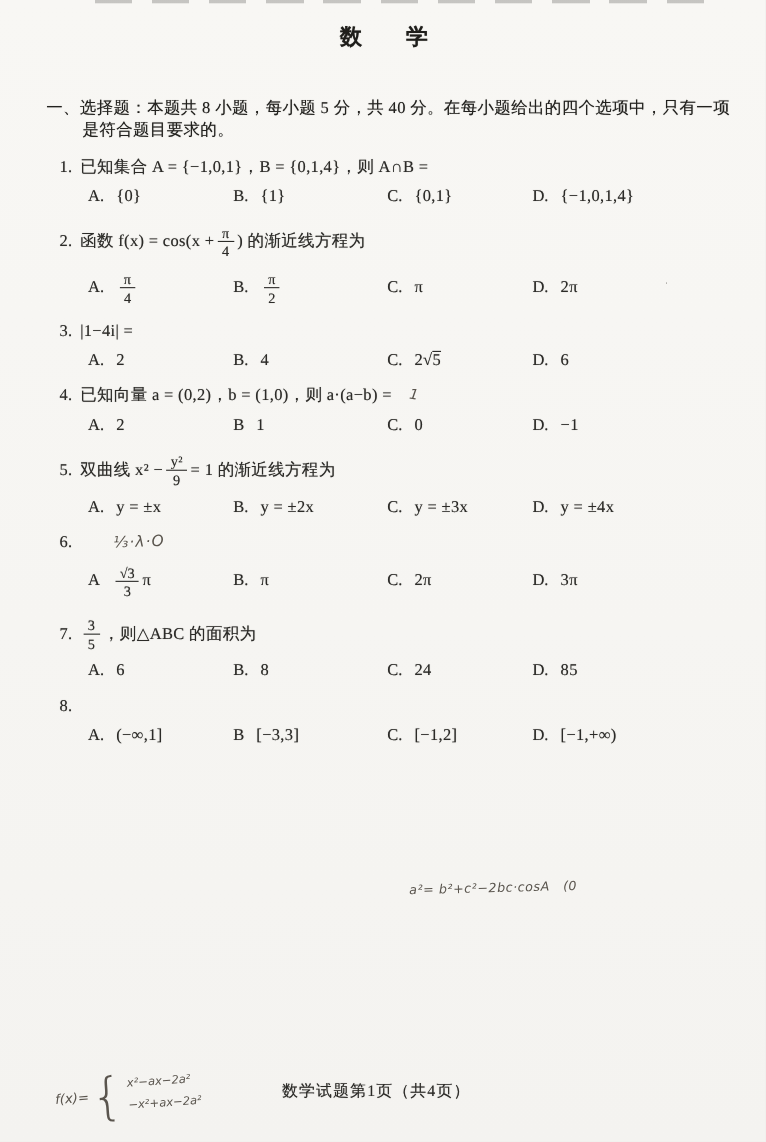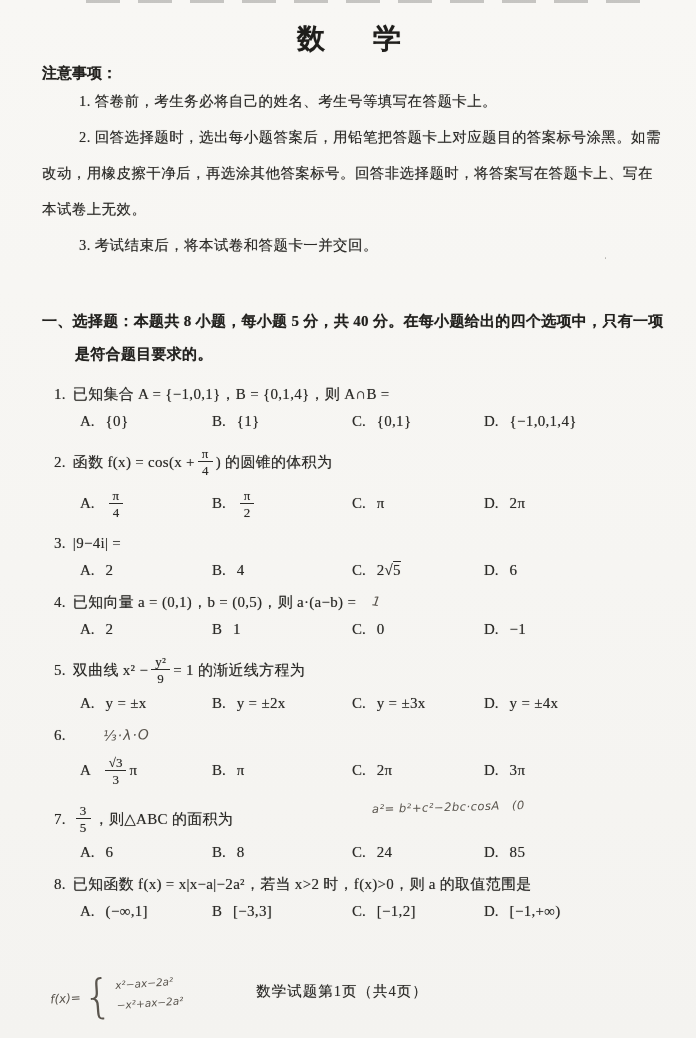--- a/index.html
+++ b/index.html
@@ -18,32 +18,32 @@
     text-shadow:0 0 .7px rgba(44,43,40,.55);
   }
   .scan-edge{
     position:absolute;top:0;left:86px;width:560px;height:3px;
     background:repeating-linear-gradient(90deg,#b5b4b1 0 34px,transparent 34px 52px);
     opacity:.75;
   }
   .title{
     margin:8px 0 6px;
     text-align:center;
-    font-size:28px;font-weight:bold;color:#1f1e1b;
+    font-size:20px;font-weight:bold;color:#1f1e1b;
     letter-spacing:10px;
   }
   .notice-heading{font-size:15px;font-weight:bold;color:#22211e;}
   .notice-item{
     margin:0;font-size:14.5px;line-height:36px;
     text-indent:37px;letter-spacing:.4px;
   }
   .section-header{
     margin:42px 0 0;
-    font-size:15px;font-weight:bold;color:#22211e;
-    line-height:33px;
+    font-size:15px;font-weight:normal;color:#22211e;
+    line-height:20px;
     padding-left:33px;text-indent:-33px;
     letter-spacing:.3px;
   }
   .question{margin:0;}
   .stem{
     margin:13px 0 0 12px;
     font-size:15px;line-height:20px;letter-spacing:.3px;
     display:flex;align-items:center;flex-wrap:wrap;
   }
   .stem .qnum{margin-right:7px;}
@@ -100,26 +100,20 @@
   }
 </style>
 </head>
 <body>
 
 <div class="page">
   <div class="scan-edge"></div>
 
   <h1 class="title">数　学</h1>
 
-  <div class="notice">
-    <div class="notice-heading">注意事项：</div>
-    <p class="notice-item">1. 答卷前，考生务必将自己的姓名、考生号等填写在答题卡上。</p>
-    <p class="notice-item">2. 回答选择题时，选出每小题答案后，用铅笔把答题卡上对应题目的答案标号涂黑。如需改动，用橡皮擦干净后，再选涂其他答案标号。回答非选择题时，将答案写在答题卡上、写在本试卷上无效。</p>
-    <p class="notice-item">3. 考试结束后，将本试卷和答题卡一并交回。</p>
-  </div>
 
   <p class="section-header">一、选择题：本题共 8 小题，每小题 5 分，共 40 分。在每小题给出的四个选项中，只有一项是符合题目要求的。</p>
 
   <div class="question q1">
     <div class="stem">
       <span class="qnum">1.</span>
       <span>已知集合 A = {−1,0,1}，B = {0,1,4}，则 A∩B =</span>
     </div>
     <div class="options">
       <span class="opt opt-a">
@@ -142,21 +136,21 @@
   </div>
 
   <div class="question q2">
     <div class="stem">
       <span class="qnum">2.</span>
       <span>函数 f(x) = cos(x + </span>
       <span class="frac">
           <span class="fnum">π</span>
           <span class="fden">4</span>
         </span>
-      <span>) 的圆锥的体积为</span>
+      <span>) 的渐近线方程为</span>
     </div>
     <div class="options">
       <span class="opt opt-a">
           <span class="olabel">A.</span>
           <span class="frac">
             <span class="fnum">π</span>
             <span class="fden">4</span>
           </span>
         </span>
       <span class="opt opt-b">
@@ -173,21 +167,21 @@
       <span class="opt opt-d">
           <span class="olabel">D.</span>
           <span class="oval">2π</span>
         </span>
     </div>
   </div>
 
   <div class="question q3">
     <div class="stem">
       <span class="qnum">3.</span>
-      <span>|9−4i| =</span>
+      <span>|1−4i| =</span>
     </div>
     <div class="options">
       <span class="opt opt-a">
           <span class="olabel">A.</span>
           <span class="oval">2</span>
         </span>
       <span class="opt opt-b">
           <span class="olabel">B.</span>
           <span class="oval">4</span>
         </span>
@@ -199,21 +193,21 @@
       <span class="opt opt-d">
           <span class="olabel">D.</span>
           <span class="oval">6</span>
         </span>
     </div>
   </div>
 
   <div class="question q4">
     <div class="stem">
       <span class="qnum">4.</span>
-      <span>已知向量 a = (0,1)，b = (0,5)，则 a·(a−b) =</span>
+      <span>已知向量 a = (0,2)，b = (1,0)，则 a·(a−b) =</span>
       <span class="hw hw-q4">1</span>
     </div>
     <div class="options">
       <span class="opt opt-a">
           <span class="olabel">A.</span>
           <span class="oval">2</span>
         </span>
       <span class="opt opt-b">
           <span class="olabel">B</span>
           <span class="oval">1</span>
@@ -313,21 +307,20 @@
       <span class="opt opt-d">
           <span class="olabel">D.</span>
           <span class="oval">85</span>
         </span>
     </div>
   </div>
 
   <div class="question q8">
     <div class="stem">
       <span class="qnum">8.</span>
-      <span>已知函数 f(x) = x|x−a|−2a²，若当 x&gt;2 时，f(x)&gt;0，则 a 的取值范围是</span>
     </div>
     <div class="options">
       <span class="opt opt-a">
           <span class="olabel">A.</span>
           <span class="oval">(−∞,1]</span>
         </span>
       <span class="opt opt-b">
           <span class="olabel">B</span>
           <span class="oval">[−3,3]</span>
         </span>

